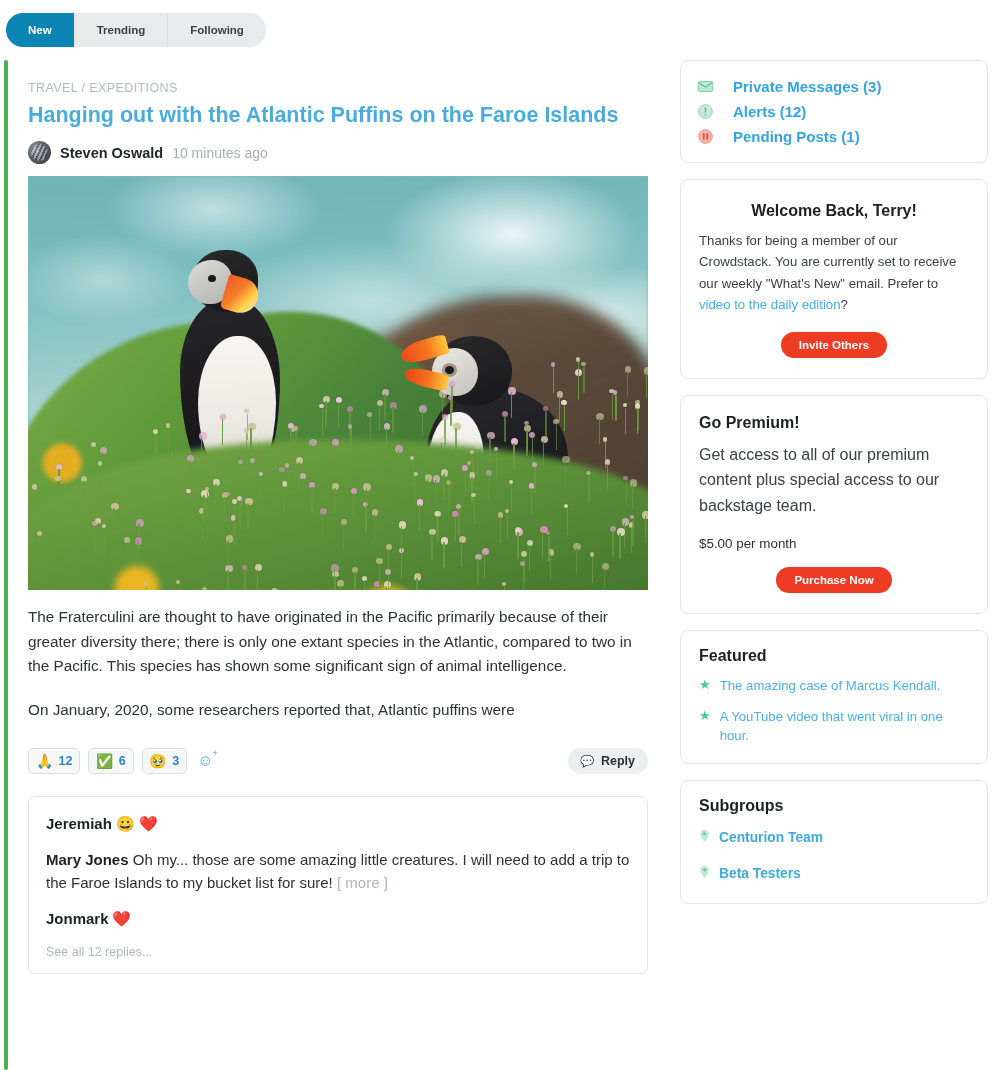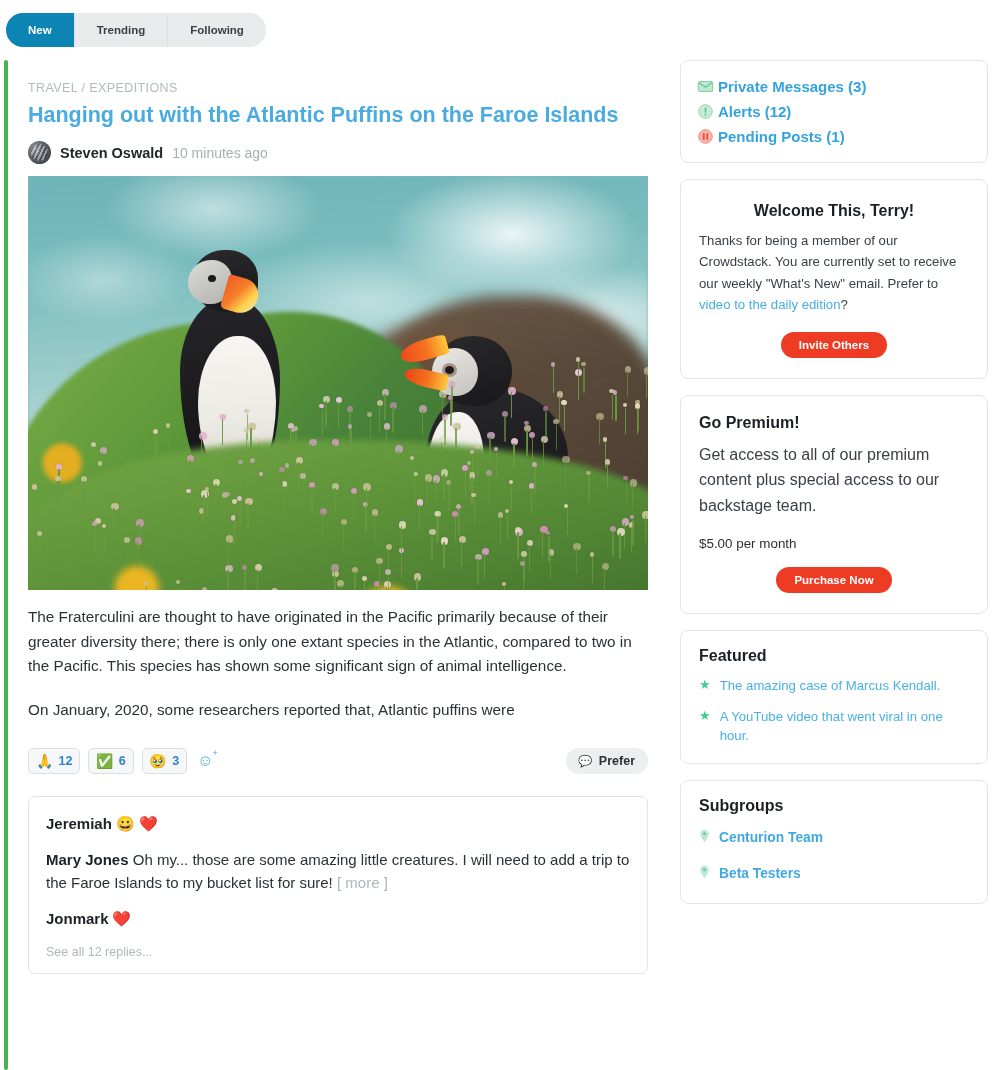--- a/index.html
+++ b/index.html
@@ -259,21 +259,21 @@
   
   .sidebar {
     position: absolute; left: 680px; top: 60px; width: 308px;
   }
   .card {
     border: 1px solid #e4e7ea; border-radius: 8px;
     background: #fff; margin-bottom: 16px;
     padding: 14px 16px;
   }
   .notif-row {
-    display: flex; align-items: flex-start; gap: 4px; margin: 3px 0 8px 0;
+    display: flex; align-items: flex-start; gap: 19px; margin: 3px 0 8px 0;
     cursor: pointer;
   }
   .notif-row:last-child { margin-bottom: 3px; }
   .notif-row .label {
     font-size: 15px; font-weight: bold; color: #35a3de;
   }
   .ni { width: 17px; height: 17px; flex: 0 0 auto; }
 
   .card-center { text-align: center; }
   .welcome-title {
@@ -560,21 +560,21 @@
         </div>
         <div class="chip">
           <span class="emo">🥹</span>
           <span class="cnt">3</span>
         </div>
         <div class="add-react">
           <span>☺</span><sup>+</sup>
         </div>
         <div class="reply-btn">
           <span class="ico">💬</span>
-          <span>Prefer</span>
+          <span>Reply</span>
         </div>
       </div>
 
       <div class="comments">
         <div class="cmt">
           <span class="who">Jeremiah</span>
           <span>😀 ❤️</span>
         </div>
         <div class="cmt">
           <span class="who">Mary Jones</span><span> Oh my... those are some amazing little creatures. I will need to add a trip to the Faroe Islands to my bucket list for sure!</span>
@@ -611,21 +611,21 @@
         <svg class="ni" viewBox="0 0 20 20">
           <circle cx="10" cy="10" r="8" fill="#f6b6ad" stroke="#ef8878" stroke-width="1.1"></circle>
           <rect x="6.8" y="6" width="2.2" height="8" rx="1" fill="#e4523d"></rect>
           <rect x="11" y="6" width="2.2" height="8" rx="1" fill="#e4523d"></rect>
         </svg>
         <span class="label">Pending Posts (1)</span>
       </div>
     </div>
 
     <div class="card" style="padding:18px 18px 16px;">
-      <div class="welcome-title">Welcome This, Terry!</div>
+      <div class="welcome-title">Welcome Back, Terry!</div>
       <div class="welcome-body">
         <span>Thanks for being a member of our Crowdstack. You are currently set to receive our weekly "What's New" email. Prefer to </span><a>video to the daily edition</a><span>?</span>
       </div>
       <div class="card-center">
         <button class="btn-red">Invite Others</button>
       </div>
     </div>
 
     <div class="card" style="padding:18px 18px 16px;">
       <div class="card-title">Go Premium!</div>

